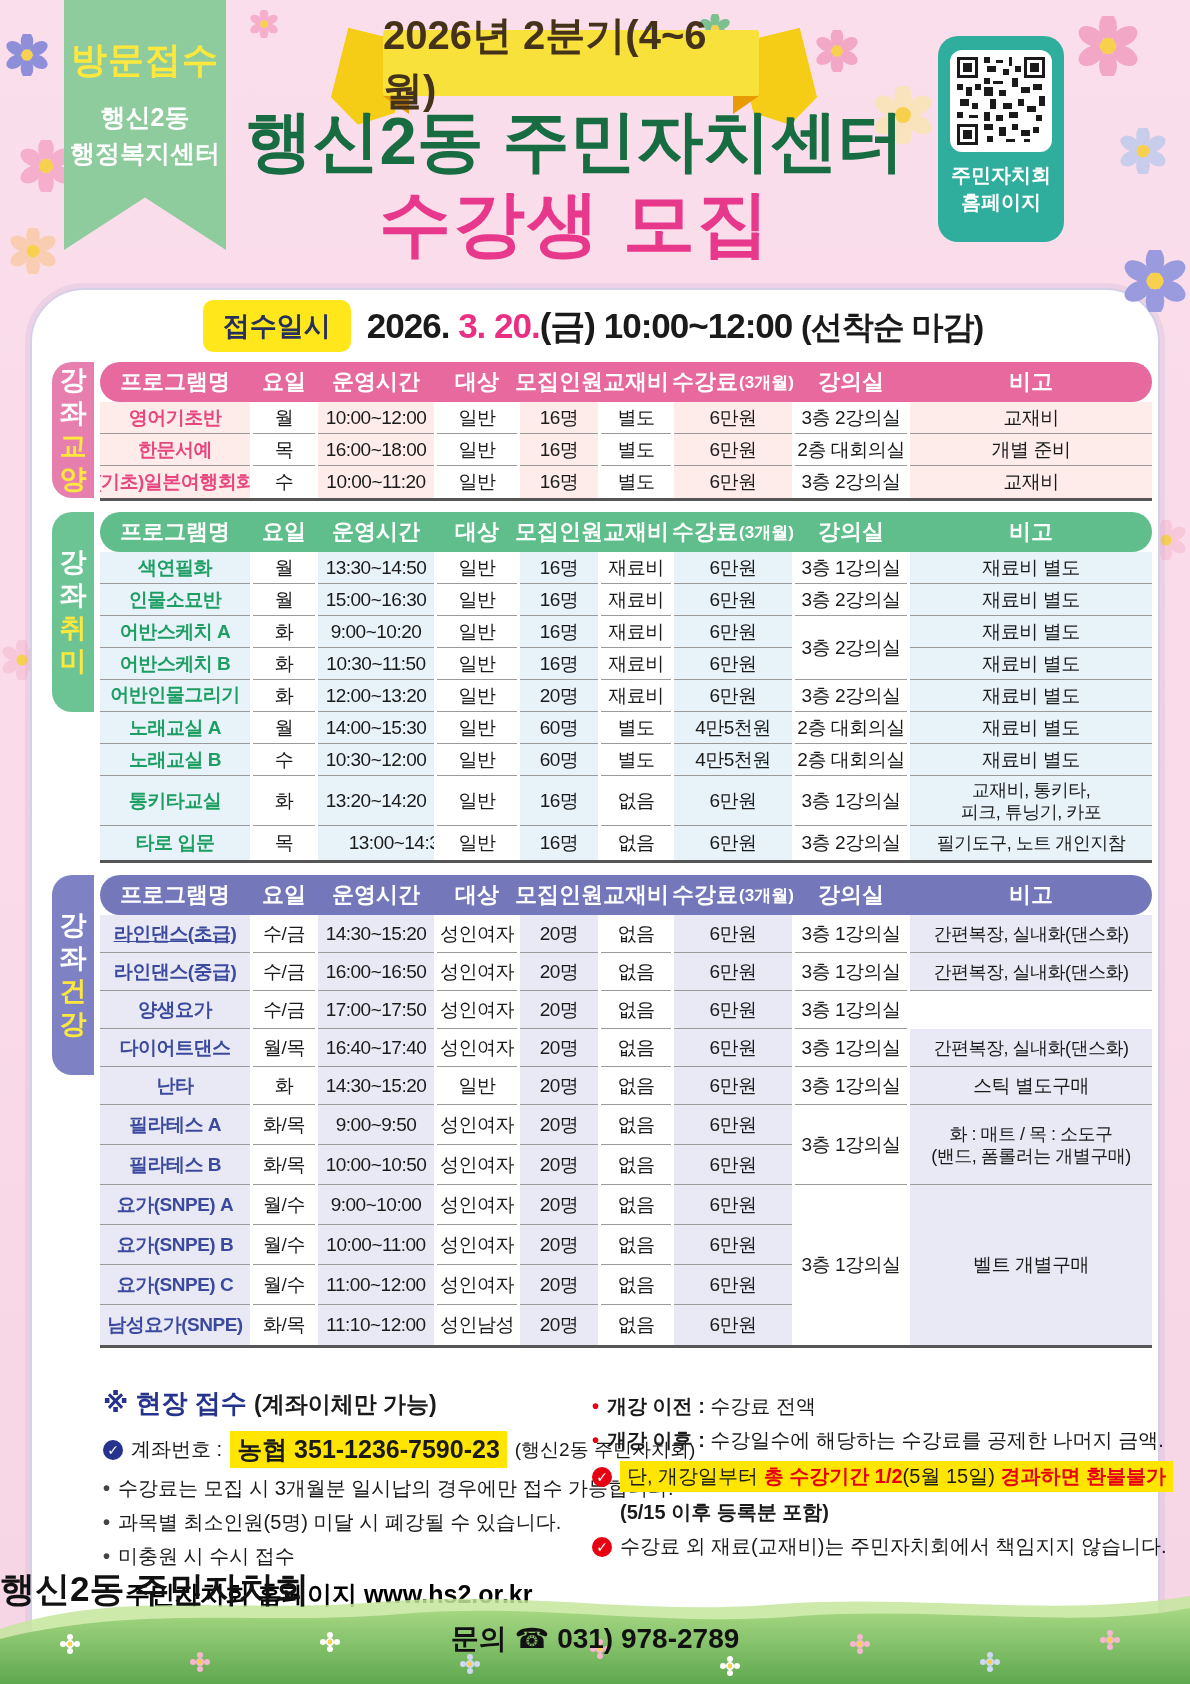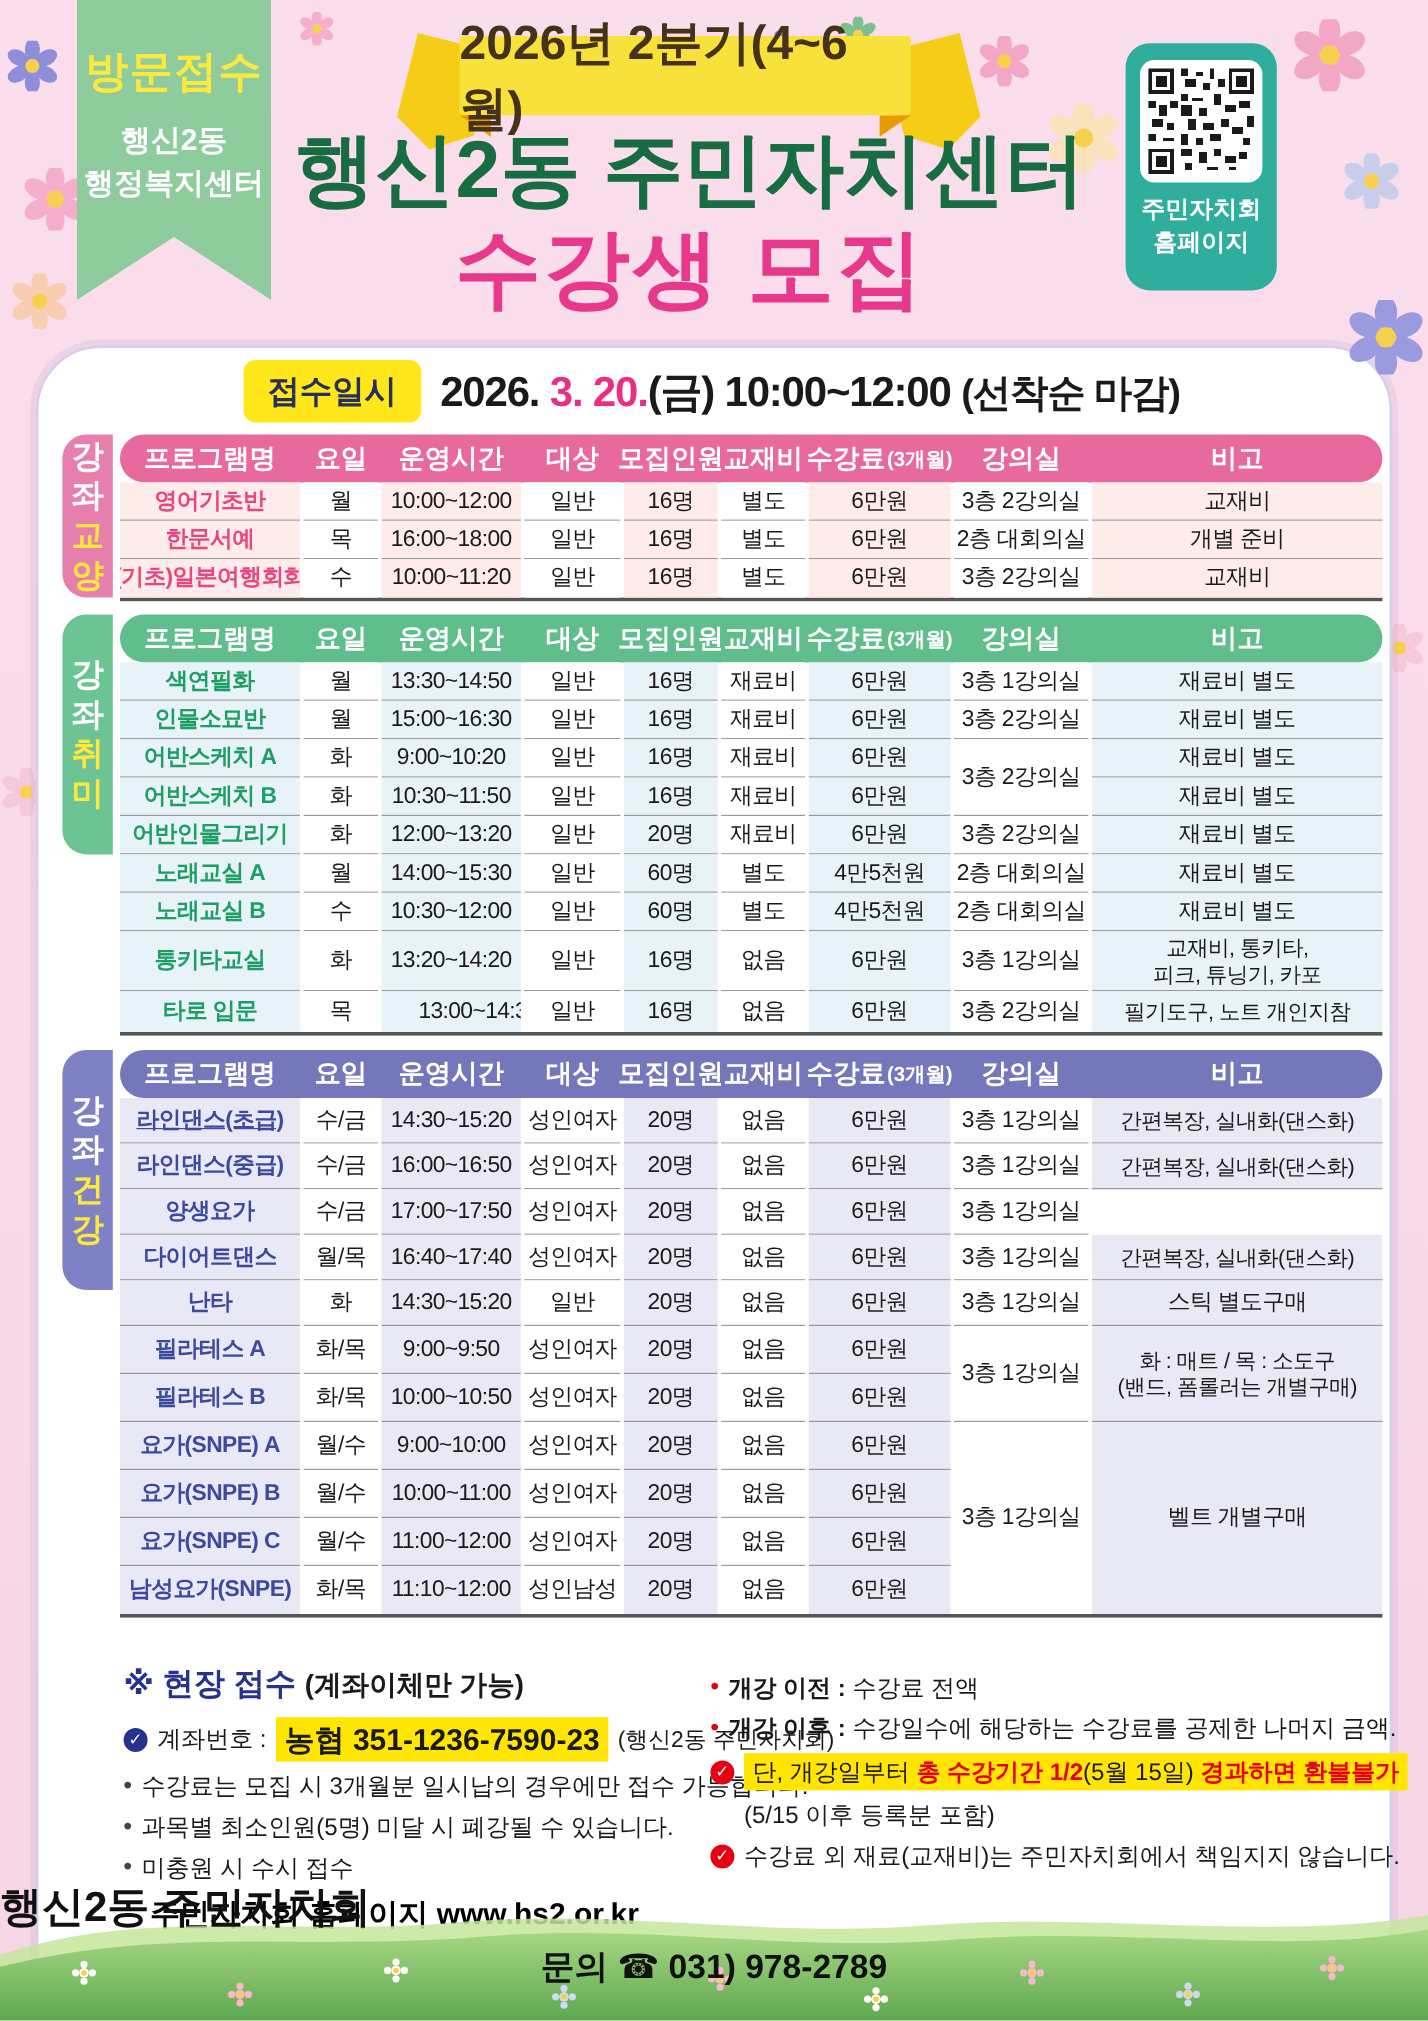--- a/index.html
+++ b/index.html
@@ -65,21 +65,21 @@
   .f-line{font-size:20px;font-weight:500;color:#1a1a1a;margin:7px 0;display:flex;align-items:center;gap:8px;white-space:nowrap;}
   .check{display:inline-flex;width:20px;height:20px;border-radius:50%;color:#fff;font-size:14px;font-weight:800;
     align-items:center;justify-content:center;flex:0 0 auto;}
   .check.navy-bg{background:#25338c;} .check.red-bg{background:#e60012;}
   .hl{background:#ffe500;padding:2px 7px;}
   .strong{font-weight:800;font-size:25px;}
   .f-small{font-size:19px;}
   .dot{color:#444;font-weight:800;} .dot.red{color:#e60012;}
   .f-home{font-size:25px;font-weight:800;margin-top:8px;padding-left:22px;}
   .lbl{font-weight:800;}
-  .indent{padding-left:28px;}
+  .indent{padding-left:28px;font-weight:bold;}
   
   .org{position:absolute;left:0;top:1566px;width:1190px;font-size:35px;font-weight:900;color:#111;z-index:7;}
   .contact{position:absolute;left:0;top:1620px;width:1190px;text-align:center;font-size:28px;font-weight:800;color:#111;z-index:7;}
   .grass{position:absolute;left:0;bottom:0;width:1190px;height:140px;z-index:6;}
   
   .fl{position:absolute;z-index:4;}
 </style>
 </head>
 <body>
 

